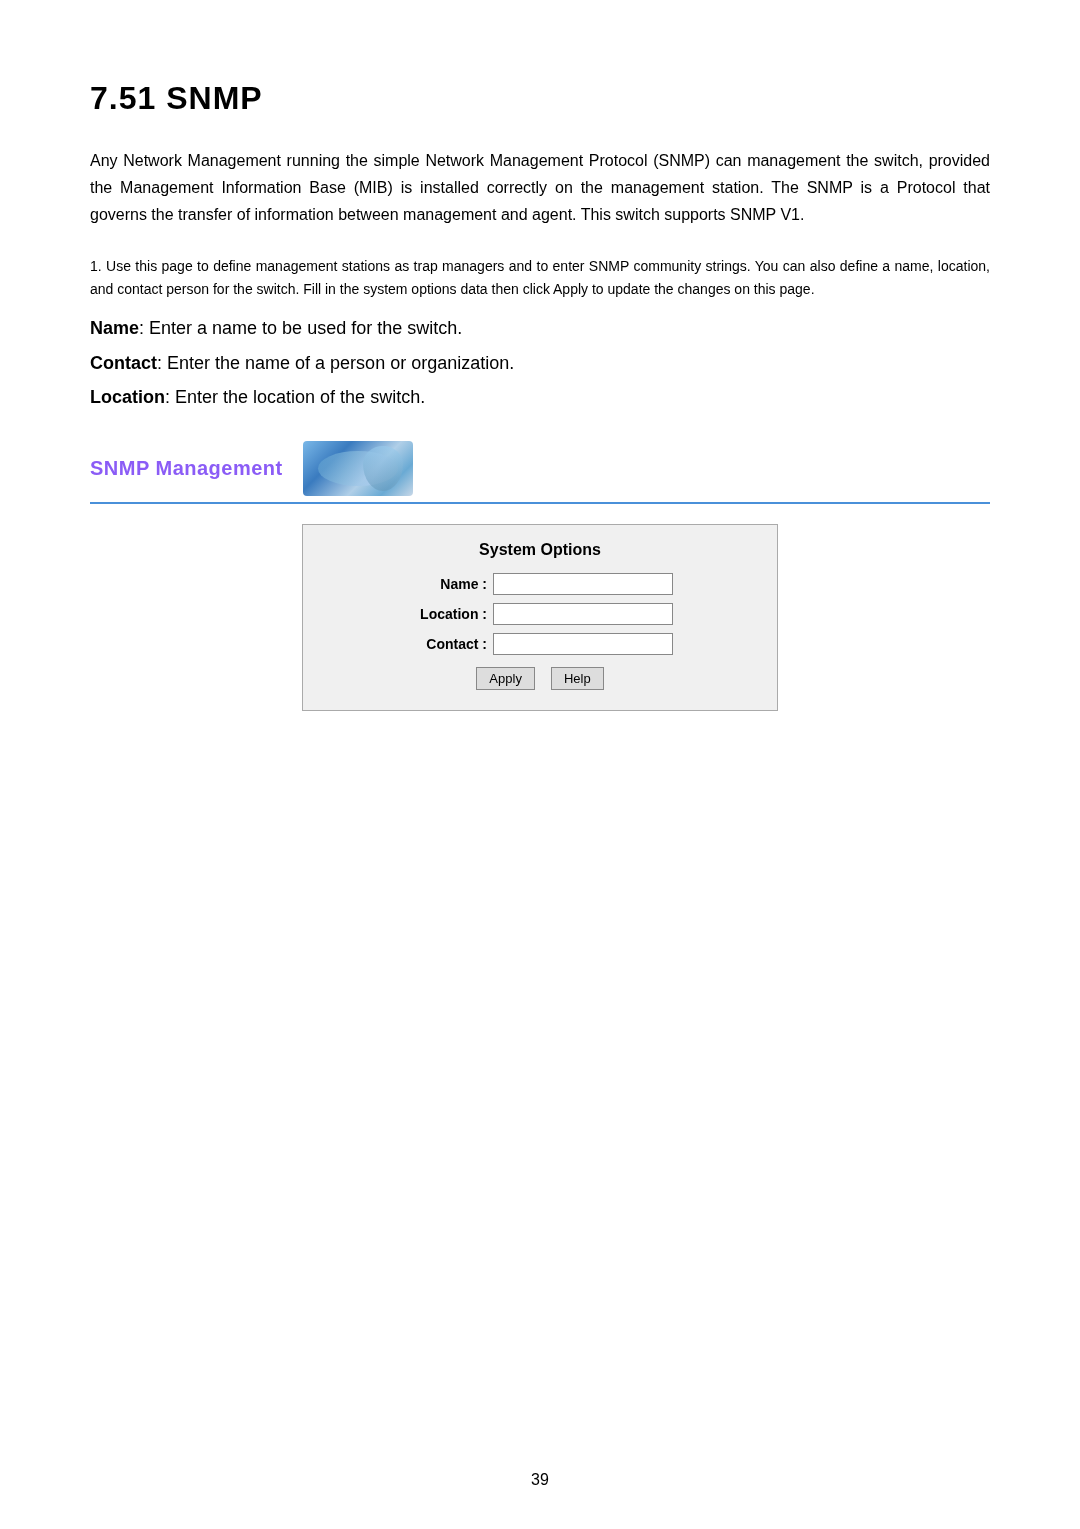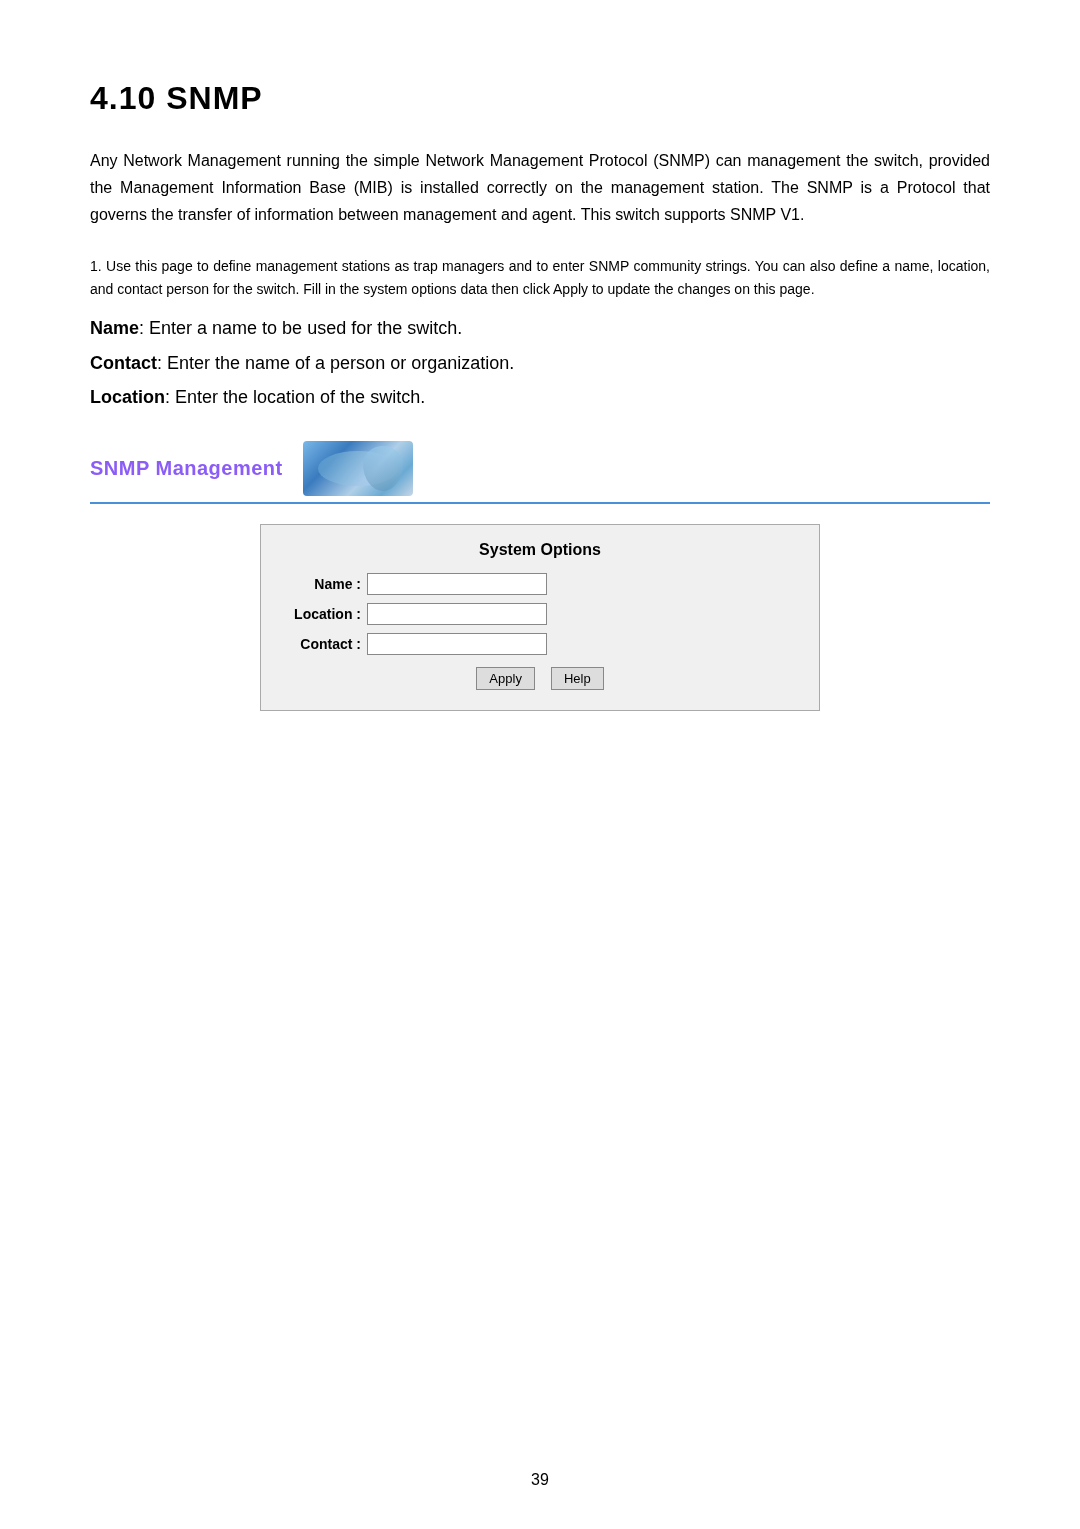--- a/index.html
+++ b/index.html
@@ -103,39 +103,39 @@
       right: 10px;
       width: 40px;
       height: 45px;
       background: linear-gradient(180deg, #99ccee 0%, #6699bb 100%);
       border-radius: 50% 50% 50% 50% / 40% 40% 60% 60%;
       opacity: 0.6;
     }
 
     .form-container {
       margin: 0 auto;
-      width: 560px;
+      width: 476px;
       border: 1px solid #aaaaaa;
       background: #f0f0f0;
       padding: 16px 20px 20px 20px;
     }
 
     .form-section-title {
       text-align: center;
       font-size: 16px;
       font-weight: bold;
       font-family: Arial, sans-serif;
       margin-bottom: 14px;
     }
 
     .form-row {
       display: flex;
       align-items: center;
       margin-bottom: 8px;
-      justify-content: flex-start;
+      justify-content: center;
     }
 
     .form-label {
       font-size: 14px;
       font-weight: bold;
       font-family: Arial, sans-serif;
       text-align: right;
       margin-right: 6px;
       min-width: 80px;
     }
@@ -174,21 +174,21 @@
       transform: translateX(-50%);
       font-size: 16px;
       font-family: Arial, sans-serif;
     }
   </style>
 </head>
 <body>
 
 <div class="page-content">
 
-  <h1 class="section-title">4.10  SNMP</h1>
+  <h1 class="section-title">7.51  SNMP</h1>
 
   <p class="intro-paragraph">Any Network Management running the simple Network Management Protocol (SNMP) can management the switch, provided the Management Information Base (MIB) is installed correctly on the management station. The SNMP is a Protocol that governs the transfer of information between management and agent. This switch supports SNMP V1.</p>
 
   <p class="desc-paragraph">1. Use this page to define management stations as trap managers and to enter SNMP community strings. You can also define a name, location, and contact person for the switch. Fill in the system options data then click Apply to update the changes on this page.</p>
 
   <p class="field-desc">
     <strong>Name</strong><span>: Enter a name to be used for the switch.</span>
   </p>
 
   <p class="field-desc">

